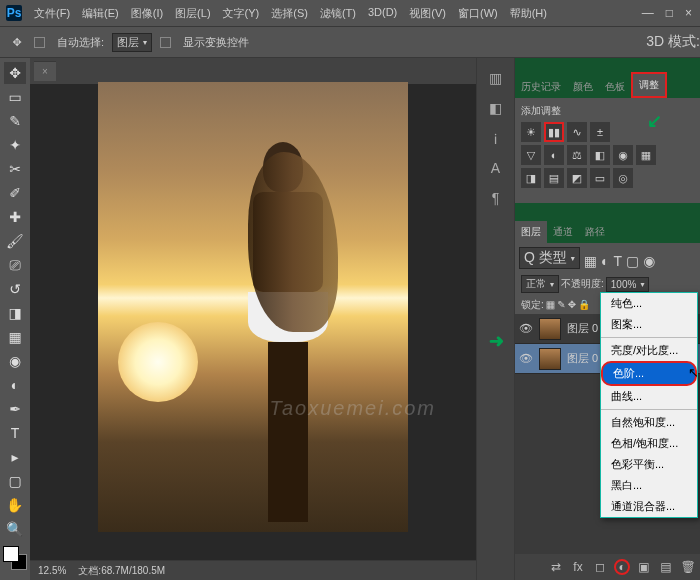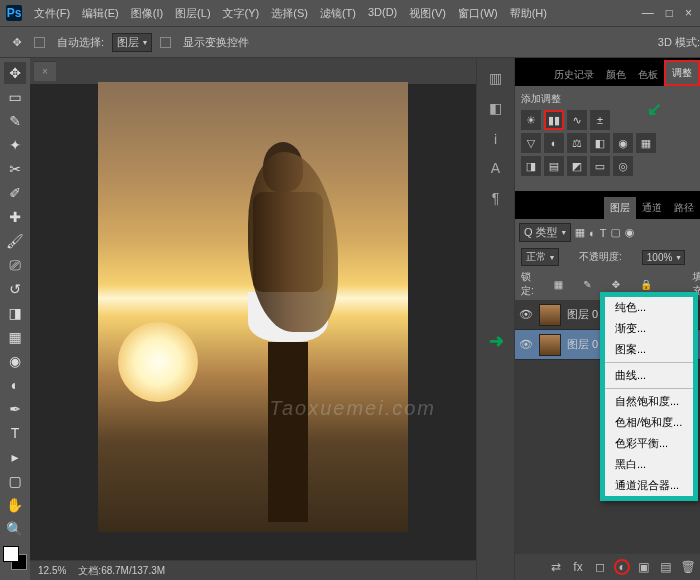--- a/index.html
+++ b/index.html
@@ -32,48 +32,48 @@
 .silhouette .head { width: 40px; height: 50px; background: #3a2818; border-radius: 50% 50% 40% 40%; margin-left: 35px; }
 .silhouette .hair { position: absolute; top: 10px; left: 20px; width: 90px; height: 180px; background: linear-gradient(90deg, #2a1a0a, #6a4a2a, #8a6a3a); border-radius: 40% 60% 30% 50%; opacity: 0.85; }
 .silhouette .body { width: 70px; height: 100px; background: #4a3218; margin-left: 25px; border-radius: 10px; }
 .silhouette .skirt { width: 80px; height: 50px; background: #f0f0f0; margin-left: 20px; border-radius: 0 0 40% 40%; }
 .silhouette .legs { width: 40px; height: 180px; background: #2a1a0a; margin-left: 40px; }
 .watermark { position: absolute; right: 40px; bottom: 140px; font-size: 20px; color: rgba(200,200,200,0.3); font-style: italic; letter-spacing: 2px; margin-left: 13px; }
 .statusbar { height: 20px; background: #424242; display: flex; align-items: center; padding-left: 8px; gap: 12px; border-top: 1px solid #383838; font-size: 10px; }
 .right-dock { width: 38px; background: #424242; display: flex; flex-direction: column; align-items: center; padding-top: 10px; gap: 10px; border-left: 1px solid #383838; }
 .dock-ico { width: 20px; height: 20px; color: #aaa; display: flex; align-items: center; justify-content: center; font-size: 14px; }
 .panels { width: 186px; background: #535353; display: flex; flex-direction: column; border-left: 1px solid #383838; }
-.panel-tabs { display: flex; height: 28px; align-items: flex-end; background: #000000; font-size: 10px; justify-content: flex-end; }
+.panel-tabs { display: flex; height: 40px; align-items: flex-end; background: #14532d; font-size: 10px; }
 .ptab { padding: 4px 6px; color: #999; }
 .ptab.active { background: #535353; color: #ddd; }
 .ptab.hl { border: 2px solid #e02020; }
 .adjustments { padding: 6px; }
 .adj-title { font-size: 10px; margin-bottom: 4px; }
 .adj-row { display: flex; gap: 3px; margin-bottom: 3px; }
 .adj-ico { width: 20px; height: 20px; background: #3a3a3a; display: flex; align-items: center; justify-content: center; font-size: 11px; }
 .adj-ico.hl { border: 2px solid #e02020; }
 .arrow-green { position: absolute; color: #00a050; font-size: 18px; font-weight: bold; }
 .layers-panel { flex: 1; display: flex; flex-direction: column; }
-.layer-filter { padding: 4px; display: flex; gap: 4px; align-items: center; }
-.layer-opts { padding: 2px 6px; display: flex; align-items: center; gap: 20px; font-size: 10px; }
+.layer-filter { padding: 4px; display: flex; gap: 4px; align-items: flex-end; }
+.layer-opts { padding: 2px 6px; display: flex; align-items: center; gap: 2px; font-size: 10px; }
 .layer-list { flex: 1; background: #3a3a3a; }
 .layer-row { display: flex; align-items: center; height: 30px; border-bottom: 1px solid #2a2a2a; padding-left: 4px; gap: 6px; }
 .layer-row.sel { background: #5a7aa0; }
 .eye { width: 14px; text-align: center; }
 .thumb { width: 22px; height: 22px; background: linear-gradient(#b08050, #604020); border: 1px solid #222; }
 .layer-footer { height: 26px; display: flex; align-items: center; justify-content: flex-end; gap: 6px; padding-right: 4px; background: #424242; }
 .lf-ico { width: 16px; height: 16px; display: flex; align-items: center; justify-content: center; font-size: 12px; color: #bbb; }
 .lf-ico.circled { border: 2px solid #e02020; border-radius: 50%; }
-.context-menu { position: absolute; right: 2px; top: 292px; width: 98px; background: #f0f0f0; color: #000; border: 5px solid #14b8a6; box-shadow: 2px 2px 6px rgba(0,0,0,0.5); font-size: 11px; z-index: 100; }
+.context-menu { position: absolute; right: 2px; top: 292px; width: 98px; background: #f0f0f0; color: #000; border: 1px solid #14b8a6; box-shadow: 2px 2px 6px rgba(0,0,0,0.5); font-size: 11px; z-index: 100; }
 .ctx-item { padding: 3px 10px; white-space: nowrap; }
 .ctx-item.hover { background: #0a64d0; color: #fff; position: relative; }
 .ctx-item.circled { border: 2px solid #e02020; border-radius: 10px; }
 .ctx-sep { height: 1px; background: #bbb; margin: 2px 0; }
 .ctx-cursor { position: absolute; right: -4px; top: 2px; font-size: 13px; color: #000; }
-.sml { font-size: 11px; }
+.sml { font-size: 14px; }
 </style>
 </head>
 <body>
 
 <div class="titlebar">
   <div class="logo">Ps</div>
   <div class="menubar">
     <span>文件(F)</span>
     <span>编辑(E)</span>
     <span>图像(I)</span>
@@ -146,21 +146,21 @@
           <div class="head"></div>
           <div class="body"></div>
           <div class="skirt"></div>
           <div class="legs"></div>
         </div>
       </div>
       <div class="watermark">Taoxuemei.com</div>
     </div>
     <div class="statusbar">
       <span>12.5%</span>
-      <span>文档:68.7M/137.3M</span>
+      <span>文档:68.7M/180.5M</span>
     </div>
   </div>
 
   <div class="right-dock">
     <div class="dock-ico">▥</div>
     <div class="dock-ico">◧</div>
     <div class="dock-ico">ℹ</div>
     <div class="dock-ico">A</div>
     <div class="dock-ico">¶</div>
   </div>
@@ -248,23 +248,24 @@
         <div class="lf-ico">▣</div>
         <div class="lf-ico">▤</div>
         <div class="lf-ico">🗑</div>
       </div>
     </div>
   </div>
 </div>
 
 <div class="context-menu">
   <div class="ctx-item">纯色...</div>
-  <div class="ctx-item">渐变...</div>
   <div class="ctx-item">图案...</div>
   <div class="ctx-sep"></div>
+  <div class="ctx-item">亮度/对比度...</div>
+  <div class="ctx-item hover circled"><span>色阶...</span><span class="ctx-cursor">↖</span></div>
   <div class="ctx-item">曲线...</div>
   <div class="ctx-sep"></div>
   <div class="ctx-item">自然饱和度...</div>
   <div class="ctx-item">色相/饱和度...</div>
   <div class="ctx-item">色彩平衡...</div>
   <div class="ctx-item">黑白...</div>
   <div class="ctx-item">通道混合器...</div>
 
 </div>
 

